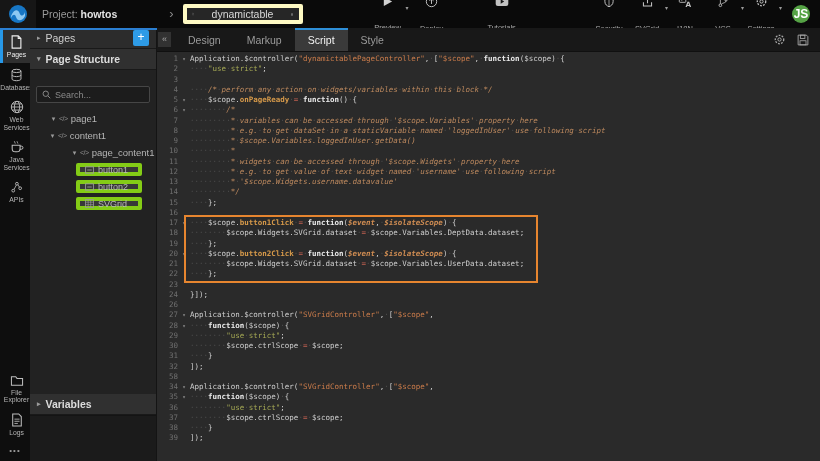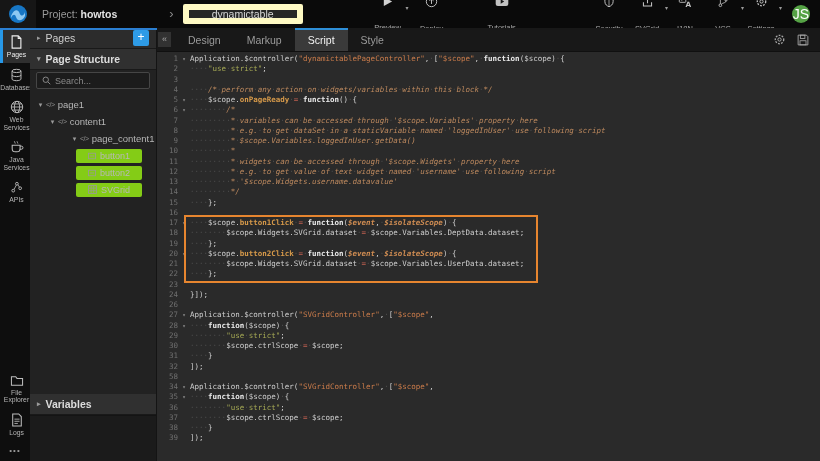--- a/index.html
+++ b/index.html
@@ -6,34 +6,34 @@
   html,body { width:820px; height:461px; overflow:hidden; background:#0b0b0b;
               font-family:"Liberation Sans", sans-serif; }
   #app { position:relative; width:820px; height:461px; }
 
   
   #topbar { height:28px; background:#0a0a0a; display:flex; align-items:center; position:relative; }
   #logo-box { width:36px; height:28px; background:#161616; display:flex; align-items:center; justify-content:center; }
   #project { margin-left:6px; font-size:10.5px; color:#9a9a9a; white-space:nowrap; }
   #project b { color:#e3e3e3; font-weight:bold; }
   #bc-chev { margin-left:52px; color:#8a8a8a; font-size:13px; line-height:28px; }
-  #page-select { margin-left:9px; width:120px; height:20px; background:#262626; border:6px solid #fef9c3;
+  #page-select { margin-left:9px; width:120px; height:20px; background:#262626; border:4px solid #fef9c3;
                  border-radius:2px; display:flex; align-items:center; padding:0 5px; gap:18px; cursor:pointer; }
   #page-select .psel-label { flex:1; color:#d8d8d8; font-size:10.5px; }
   .tb-act { display:flex; flex-direction:column; align-items:center; justify-content:center;
             height:28px; min-width:30px; position:relative; cursor:pointer; }
   .tb-act .lab { font-size:7.5px; color:#a8a8a8; margin-top:16px; white-space:nowrap; }
   .tb-act .ic { height:13px; display:flex; align-items:center; justify-content:center; }
   .caret { position:absolute; right:-6px; top:4px; color:#9a9a9a; font-size:6px; }
   #act-preview { margin-left:70px; }
   #act-deploy  { margin-left:14px; }
   #act-tutorials { margin-left:40px; }
   #right-acts { margin-left:auto; display:flex; gap:8px; align-items:center; }
-  #avatar { width:18px; height:18px; border-radius:50%; background:#55a245; color:#fff; font-size:14px;
-            font-weight:normal; display:flex; align-items:center; justify-content:center; margin:0 10px 0 8px; cursor:pointer; }
+  #avatar { width:18px; height:18px; border-radius:50%; background:#55a245; color:#fff; font-size:12px;
+            font-weight:bold; display:flex; align-items:center; justify-content:center; margin:0 10px 0 8px; cursor:pointer; }
   #left-accent { position:absolute; top:28px; left:0; width:157px; height:2px; background:#2b7fd2; z-index:6; }
 
   
   #main { display:flex; height:433px; }
 
   
   #iconbar { width:30px; background:#0e0e0e; display:flex; flex-direction:column; padding-top:2px; }
   .rail-item { display:flex; flex-direction:column; align-items:center; padding:5px 0 4px 0;
                border-left:3px solid transparent; cursor:pointer; }
   .rail-item .rlab { font-size:6.8px; line-height:7.5px; color:#b5b5b5; text-align:center; margin-top:2px; }
@@ -43,33 +43,33 @@
   #rail-more { color:#9a9a9a; font-size:8px; text-align:center; letter-spacing:1px; padding:6px 0; cursor:pointer; }
 
   
   #explorer { width:127px; background:#222; display:flex; flex-direction:column; border-right:1px solid #141414; }
   .hdr { height:21px; flex:none; display:flex; align-items:center; padding:0 7px; background:#2c2c2c;
          border-bottom:1px solid #191919; color:#cfcfcf; font-size:10.5px; cursor:pointer; }
   .hdr .tri { font-size:7px; color:#9a9a9a; margin-right:5px; }
   #hdr-structure, #hdr-variables { font-weight:bold; color:#dcdcdc; background:#303030; }
   #add-page-btn { margin-left:auto; width:16px; height:16px; background:#2e9be6; border-radius:2px; color:#fff;
                   font-size:12px; line-height:15px; text-align:center; cursor:pointer; }
-  #search-row { padding:2px 6px 5px 6px; flex:none; }
+  #search-row { padding:16px 6px 5px 6px; flex:none; }
   #search-box { height:17px; background:#1c1c1c; border:1px solid #464646; border-radius:2px;
                 display:flex; align-items:center; padding:0 5px; gap:4px; }
   #search-box input { flex:1; min-width:0; background:transparent; border:none; outline:none;
                       color:#bbb; font-size:9px; font-family:"Liberation Sans",sans-serif; }
   #search-box input::placeholder { color:#8a8a8a; }
   #tree { flex:1; overflow:hidden; padding-top:2px; }
   .trow { height:17px; display:flex; align-items:center; font-size:9.5px; color:#b5b5b5; cursor:pointer; }
   .trow .tri { font-size:7px; color:#9a9a9a; width:9px; text-align:center; flex:none; }
   .trow .codeic { font-size:7px; color:#8f8f8f; letter-spacing:-0.5px; margin:0 3px 0 1px; flex:none; }
-  .d0 { padding-left:6px; } .d1 { padding-left:18px; } .d2 { padding-left:40px; } .d3 { padding-left:46px; }
+  .d0 { padding-left:19px; } .d1 { padding-left:18px; } .d2 { padding-left:40px; } .d3 { padding-left:46px; }
   .chip { display:flex; align-items:center; gap:4px; width:66px; height:13px; background:#383838;
-          border:7px solid #84cc16; border-radius:2px; padding:0 5px; font-size:9px; color:#b8b8b8; }
+          border:4px solid #84cc16; border-radius:2px; padding:0 5px; font-size:9px; color:#b8b8b8; }
   #panel-footer { height:46px; flex:none; background:#1b1b1b; border-top:1px solid #141414; }
 
   
   #editor { flex:1; position:relative; background:#2a2a2a; overflow:hidden; }
   #tabbar { height:24px; background:#181818; display:flex; align-items:stretch; border-bottom:1px solid #101010; }
   #collapse-handle { align-self:center; width:13px; height:15px; background:#323232; color:#a5a5a5;
                      font-size:9px; line-height:14px; text-align:center; margin:0 4px 0 1px; cursor:pointer; }
   .tab { padding:0 13px; line-height:24px; font-size:10.5px; color:#9b9b9b; cursor:pointer; }
   .tab.active { background:#3a3a3a; color:#f2f2f2; box-shadow:inset 0 2px 0 #2e8fd8; }
   #tab-icons { margin-left:auto; display:flex; gap:11px; align-items:center; padding-right:11px; }

